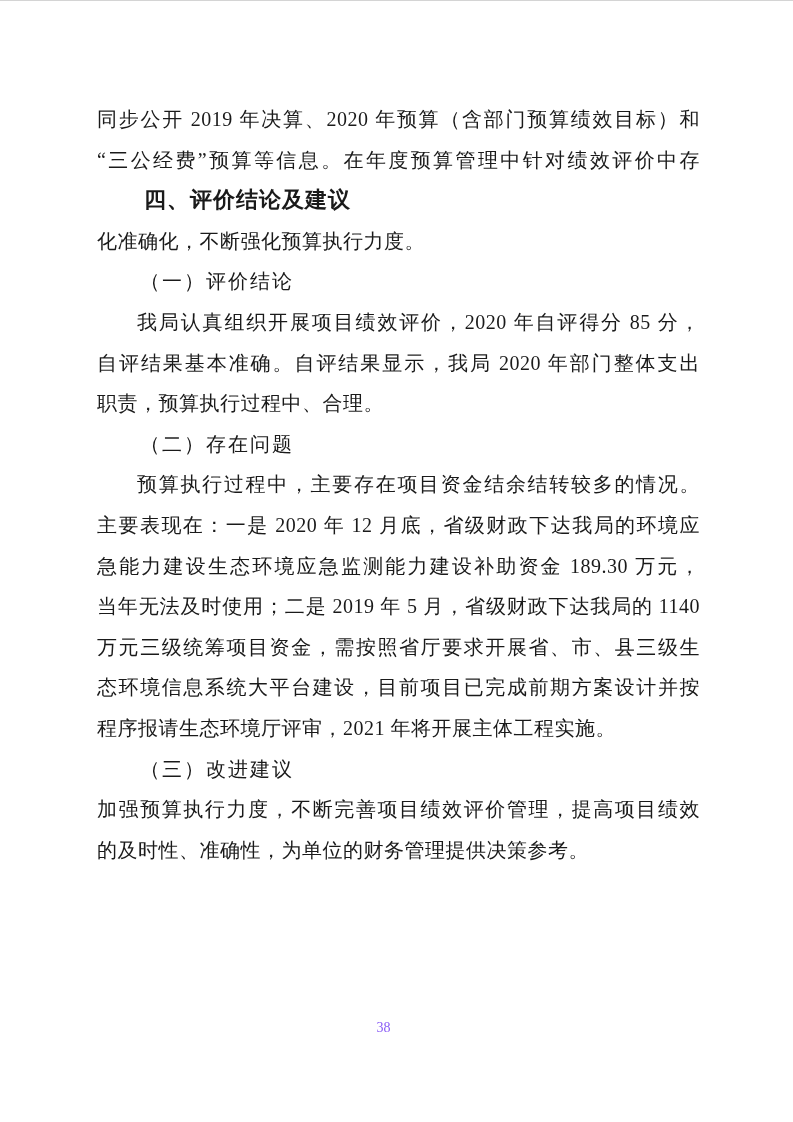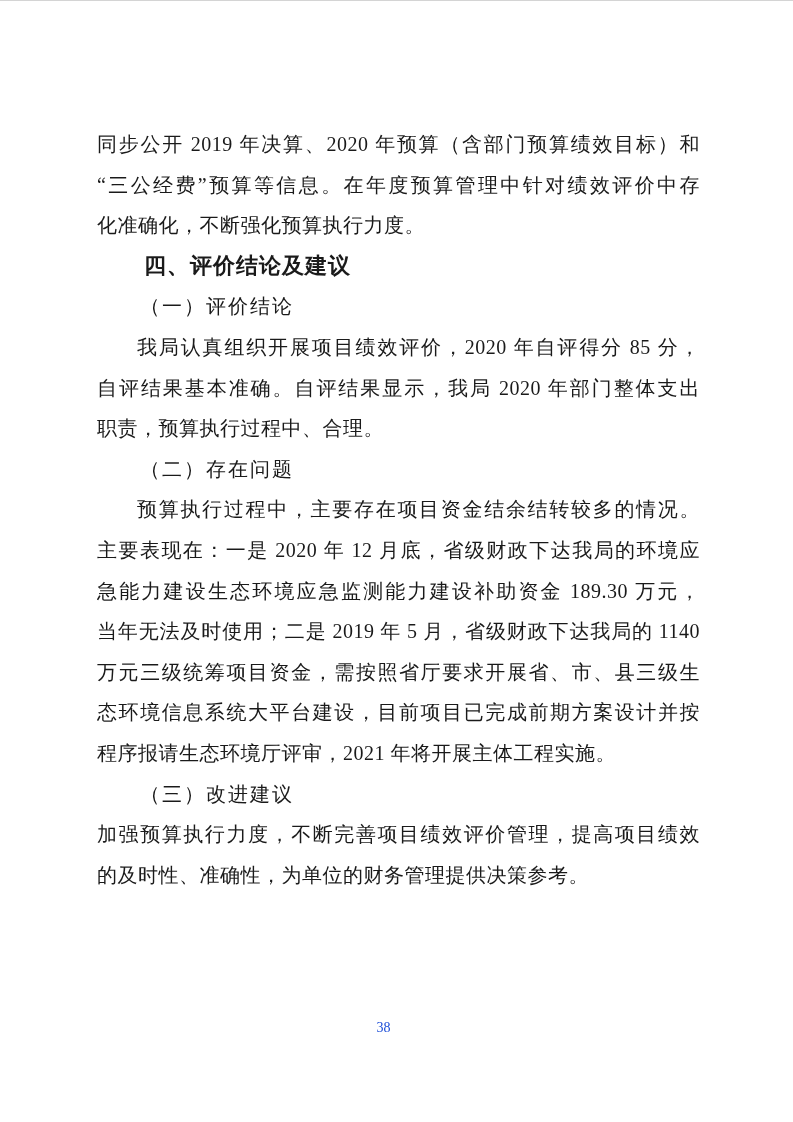--- a/index.html
+++ b/index.html
@@ -10,21 +10,21 @@
     position: relative;
     overflow: hidden;
     font-family: "Liberation Serif", "DejaVu Serif", serif;
     color: #1a1a1a;
     border-top: 1px solid #d4d4d4;
     box-sizing: border-box;
   }
   .doc-content {
     position: absolute;
     left: 97px;
-    top: 123px;
+    top: 98px;
     width: 603px;
   }
   .line {
     height: 40.6px;
     line-height: 40.6px;
     font-size: 20px;
     white-space: nowrap;
     overflow: hidden;
     letter-spacing: 0.5px;
   }
@@ -49,31 +49,31 @@
     letter-spacing: 2px;
   }
   .page-footer {
     position: absolute;
     top: 1019px;
     left: 0;
     width: 767px;
     text-align: center;
     font-size: 14px;
     font-family: "Liberation Serif", "DejaVu Serif", serif;
-    color: #1d4ed8;
+    color: #8b5cf6;
   }
 </style>
 </head>
 <body>
 
 <main class="doc-content">
     <div class="line body fill">同步公开 2019 年决算、2020 年预算（含部门预算绩效目标）和</div>
     <div class="line body fill">“三公经费”预算等信息。在年度预算管理中针对绩效评价中存</div>
+    <div class="line heading">四、评价结论及建议</div>
     <div class="line body">化准确化，不断强化预算执行力度。</div>
-    <div class="line heading">四、评价结论及建议</div>
     <div class="line subheading">（一）评价结论</div>
     <div class="line body fill indent">我局认真组织开展项目绩效评价，2020 年自评得分 85 分，</div>
     <div class="line body fill">自评结果基本准确。自评结果显示，我局 2020 年部门整体支出</div>
     <div class="line body">职责，预算执行过程中、合理。</div>
     <div class="line subheading">（二）存在问题</div>
     <div class="line body fill indent">预算执行过程中，主要存在项目资金结余结转较多的情况。</div>
     <div class="line body fill">主要表现在：一是 2020 年 12 月底，省级财政下达我局的环境应</div>
     <div class="line body fill">急能力建设生态环境应急监测能力建设补助资金 189.30 万元，</div>
     <div class="line body fill">当年无法及时使用；二是 2019 年 5 月，省级财政下达我局的 1140</div>
     <div class="line body fill">万元三级统筹项目资金，需按照省厅要求开展省、市、县三级生</div>

